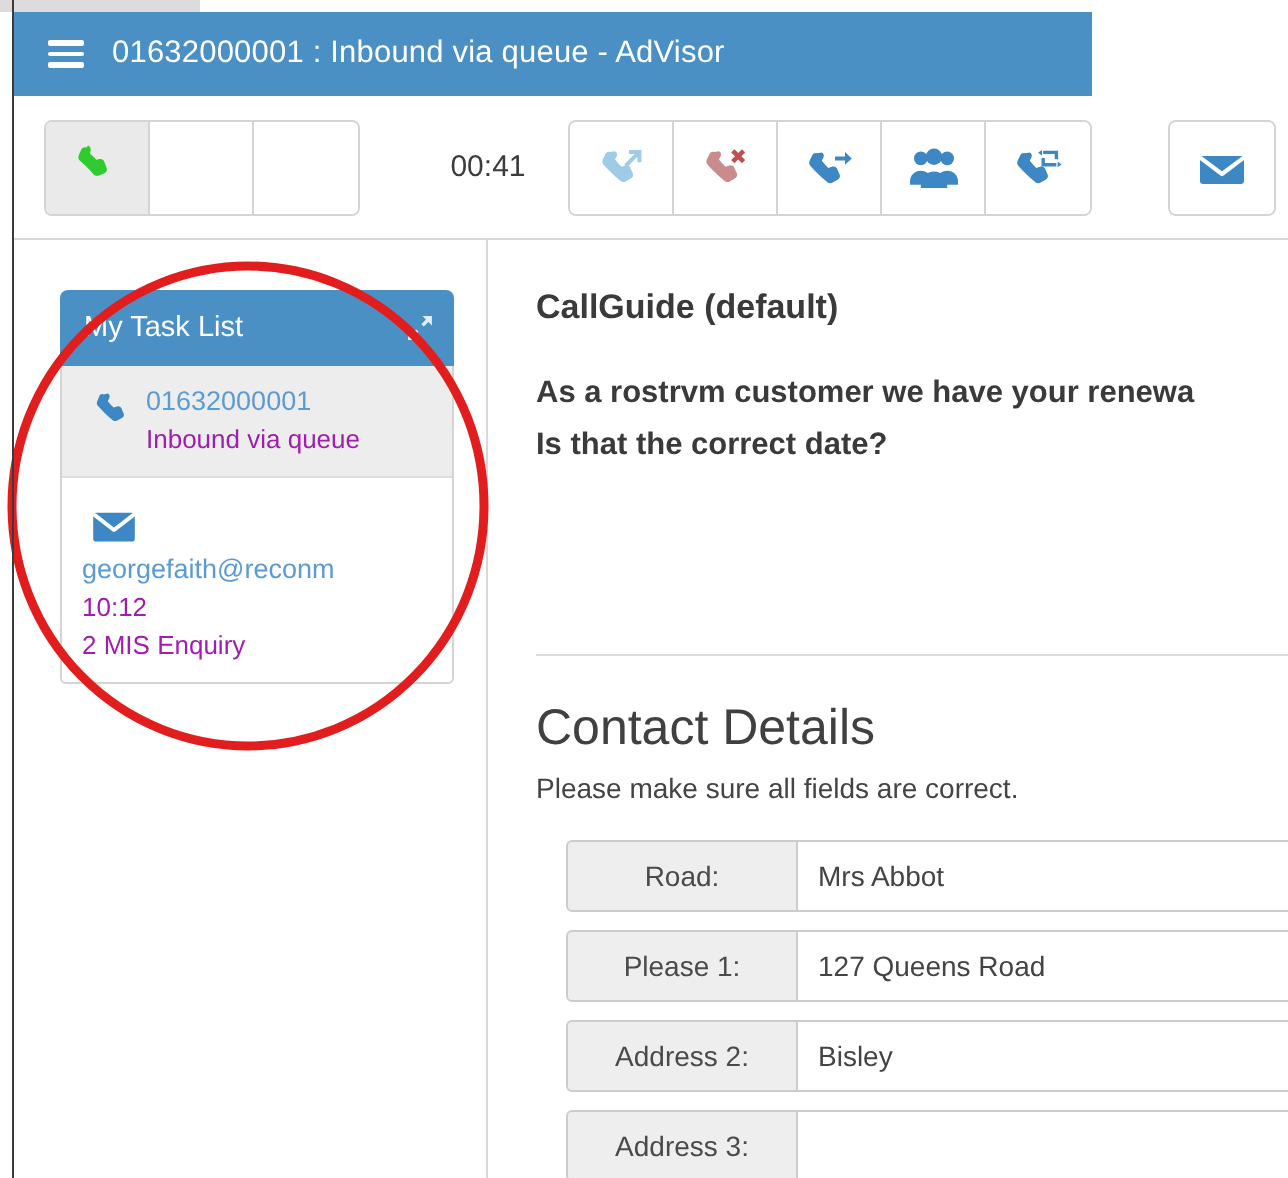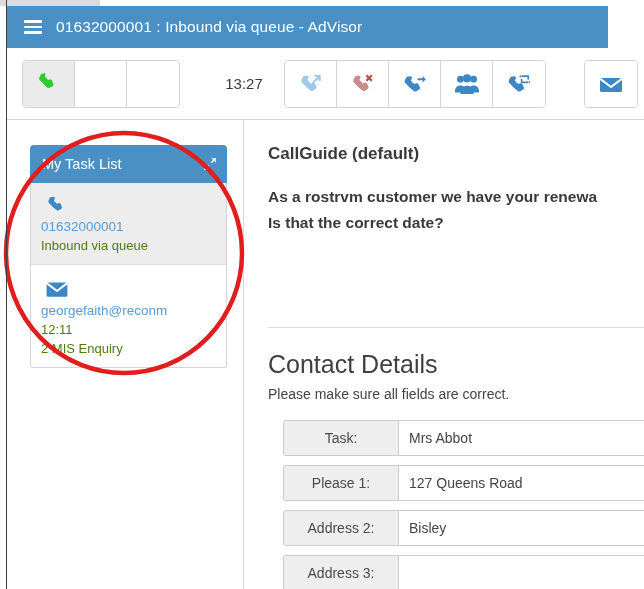--- a/index.html
+++ b/index.html
@@ -30,21 +30,21 @@
     position: absolute;
     left: 0; top: 0;
     width: 100px; height: 6px;
     background: #dcdcdc;
   }
 
   
   .app-header {
     position: absolute;
     left: 7px; top: 6px;
-    width: 601px; height: 42px;
+    width: 539px; height: 42px;
     background: #4a90c4;
     display: flex;
     align-items: center;
     padding-left: 17px;
   }
   .hamburger {
     width: 18px; height: 14px;
     display: flex; flex-direction: column;
     justify-content: space-between;
     flex: none;
@@ -176,21 +176,21 @@
     border-radius: 0 0 3px 3px;
   }
   .task-item {
     display: flex;
     padding: 9px 8px 9px 10px;
     border-bottom: 1px solid #dedede;
     cursor: pointer;
     overflow: hidden;
   }
   .task-item:last-child { border-bottom: none; flex-direction: column; }
-  .task-item.selected { background: #ededed; flex-direction: column; }
+  .task-item.selected { background: #ededed; }
   .task-icon {
     width: 32px;
     flex: none;
     display: flex;
     align-items: flex-start;
     justify-content: center;
     padding-top: 2px;
   }
   .task-text {
     flex: 1;
@@ -198,21 +198,21 @@
     overflow: hidden;
   }
   .task-title {
     color: #5a9bd4;
     font-size: 13.5px;
     line-height: 18px;
     white-space: nowrap;
     overflow: hidden;
   }
   .task-sub {
-    color: #4d7c0f;
+    color: #a21caf;
     font-size: 13px;
     line-height: 19px;
     white-space: nowrap;
   }
 
   
   .callguide-block {
     position: absolute;
     left: 0; top: 0;
     width: 405px;
@@ -332,21 +332,21 @@
       <div class="tb-btn active">
         <svg width="26" height="26" viewBox="0 0 24 24">
           <path fill="#2ecc2e" d="M6.6 2.6C5.6 2.2 4.6 2.7 4.2 3.6L3.1 6.2c-.4.9-.1 1.9.6 2.5 2.3 2 4.2 3.9 6.2 6.2.6.7 1.6 1 2.5.6l2.6-1.1c.9-.4 1.4-1.4 1-2.4l-1.1-2.9c-.3-.9-1.3-1.4-2.2-1.2l-1.5.3c-.9-1.1-1.8-2-2.9-2.9l.3-1.5c.2-.9-.3-1.9-1.2-2.2L6.6 2.6z"></path>
           <path fill="#2ecc2e" d="M14 18.5c1.3 1 2.8 1.8 4.4 2.3.9.3 1.9-.2 2.2-1.1l.9-2.4c.3-.9-.1-1.9-1-2.3l-2.3-1c-.8-.3-1.7-.1-2.2.6l-1 1.3c-.4-.2-.8-.5-1.2-.8l.2 3.4z" opacity="0"></path>
         </svg>
       </div>
       <div class="tb-btn"></div>
       <div class="tb-btn"></div>
     </div>
 
-    <div class="timer">13:27</div>
+    <div class="timer">00:41</div>
 
     <div class="btn-group" id="group-mid">
 
       <div class="tb-btn">
         <svg width="28" height="28" viewBox="0 0 28 28">
           <path fill="#9ecbe8" d="M8.2 6.0c-.9-.4-2 .0-2.4 .9L4.4 9.8c-.4.9-.2 2 .5 2.7 2.6 2.8 5.4 5.6 8.4 8.0.7.6 1.8.7 2.6.2l2.7-1.6c.9-.5 1.2-1.6.8-2.5l-1.3-2.9c-.4-.9-1.4-1.3-2.3-1.0l-2.0.7c-1.2-1.1-2.3-2.3-3.3-3.6l.9-1.9c.4-.9 0-1.9-.9-2.3L8.2 6.0z"></path>
           <path fill="#9ecbe8" d="M17.5 5.0h6.2v6.1h-2.0V8.4l-5.2 5.2-1.4-1.4 5.2-5.2h-2.8z"></path>
         </svg>
       </div>
 
@@ -426,21 +426,21 @@
 
           <div class="task-item">
             <div class="task-icon">
               <svg width="26" height="26" viewBox="0 0 26 26">
                 <rect x="2.6" y="6.4" width="20.8" height="14.4" rx="1.6" fill="#3d87c4"></rect>
                 <path d="M3.4 7.6 L13 15.0 L22.6 7.6" fill="none" stroke="#ffffff" stroke-width="2" stroke-linecap="round" stroke-linejoin="round"></path>
               </svg>
             </div>
             <div class="task-text">
               <div class="task-title">georgefaith@reconm</div>
-              <div class="task-sub">12:11</div>
+              <div class="task-sub">10:12</div>
               <div class="task-sub">2 MIS Enquiry</div>
             </div>
           </div>
 
         </div>
       </div>
 
     </div>
 
     <div class="right-pane">
@@ -455,21 +455,21 @@
 
       <div class="cg-divider"></div>
 
       <div class="contact-block">
         <h2 class="contact-title">Contact Details</h2>
         <div class="contact-sub">Please make sure all fields are correct.</div>
 
         <div class="form-rows">
 
           <div class="form-row">
-            <div class="form-label">Task:</div>
+            <div class="form-label">Road:</div>
             <div class="form-input">Mrs Abbot</div>
           </div>
 
           <div class="form-row">
             <div class="form-label">Please 1:</div>
             <div class="form-input">127 Queens Road</div>
           </div>
 
           <div class="form-row">
             <div class="form-label">Address 2:</div>

